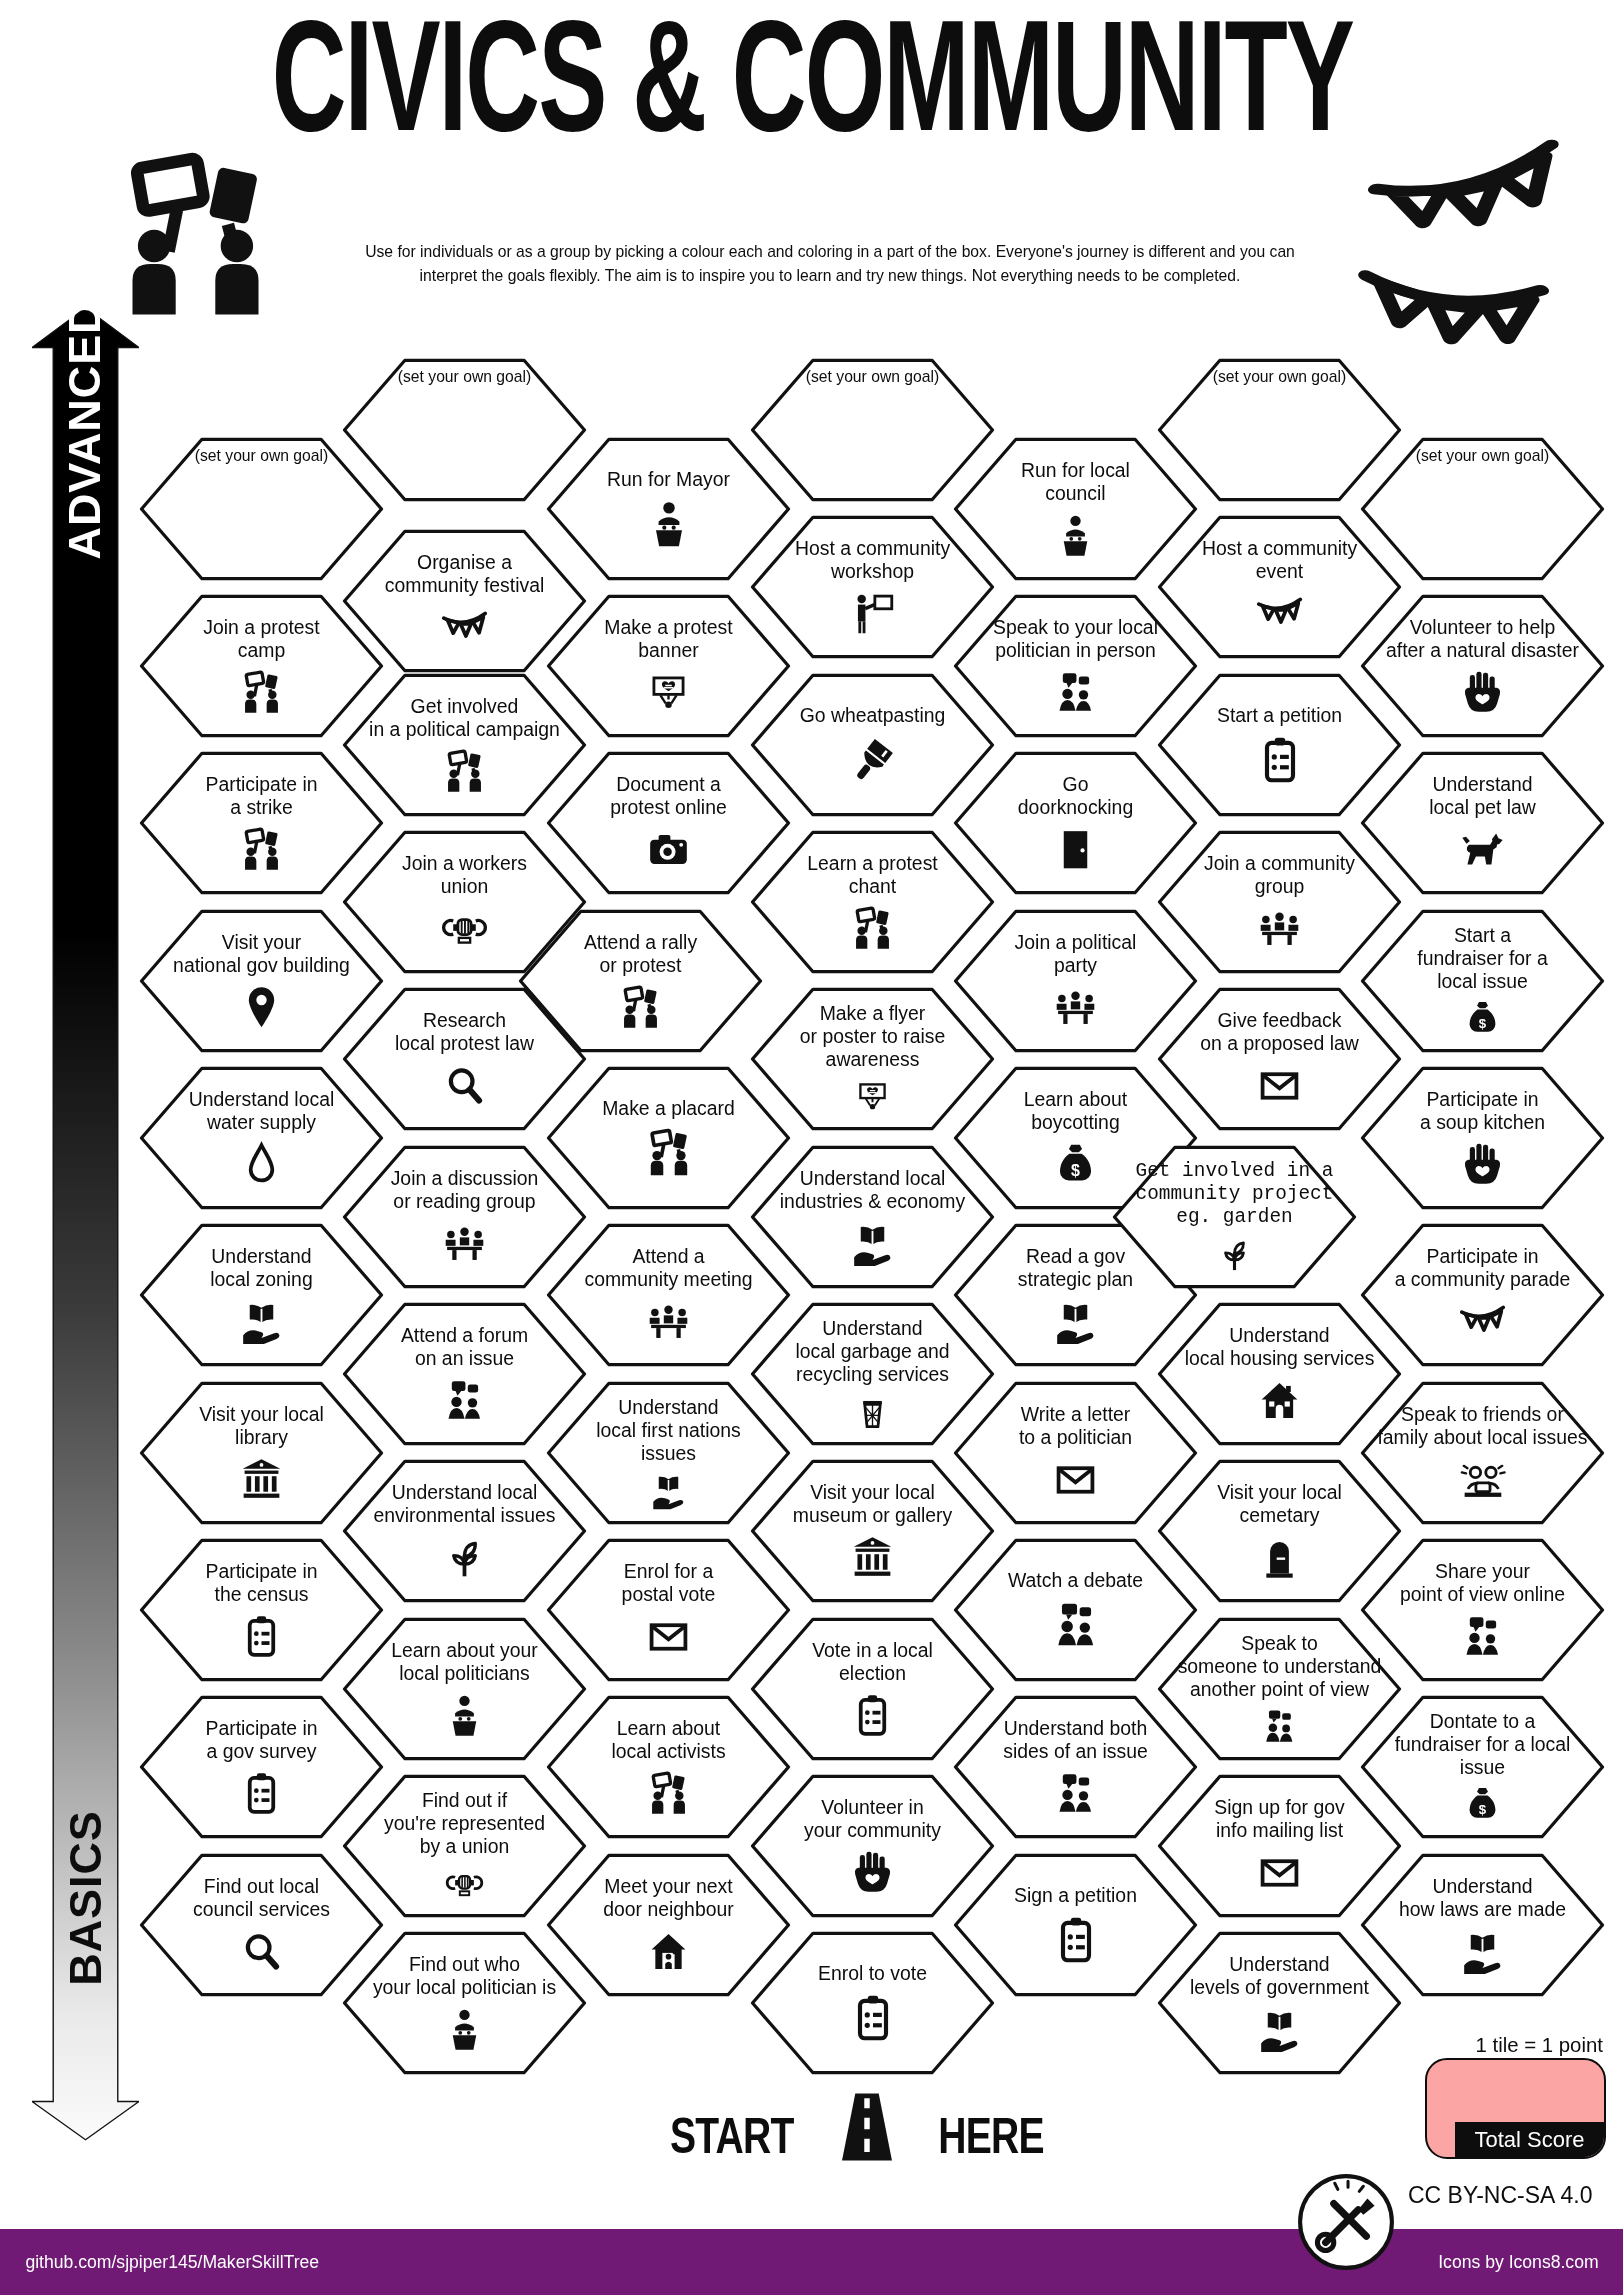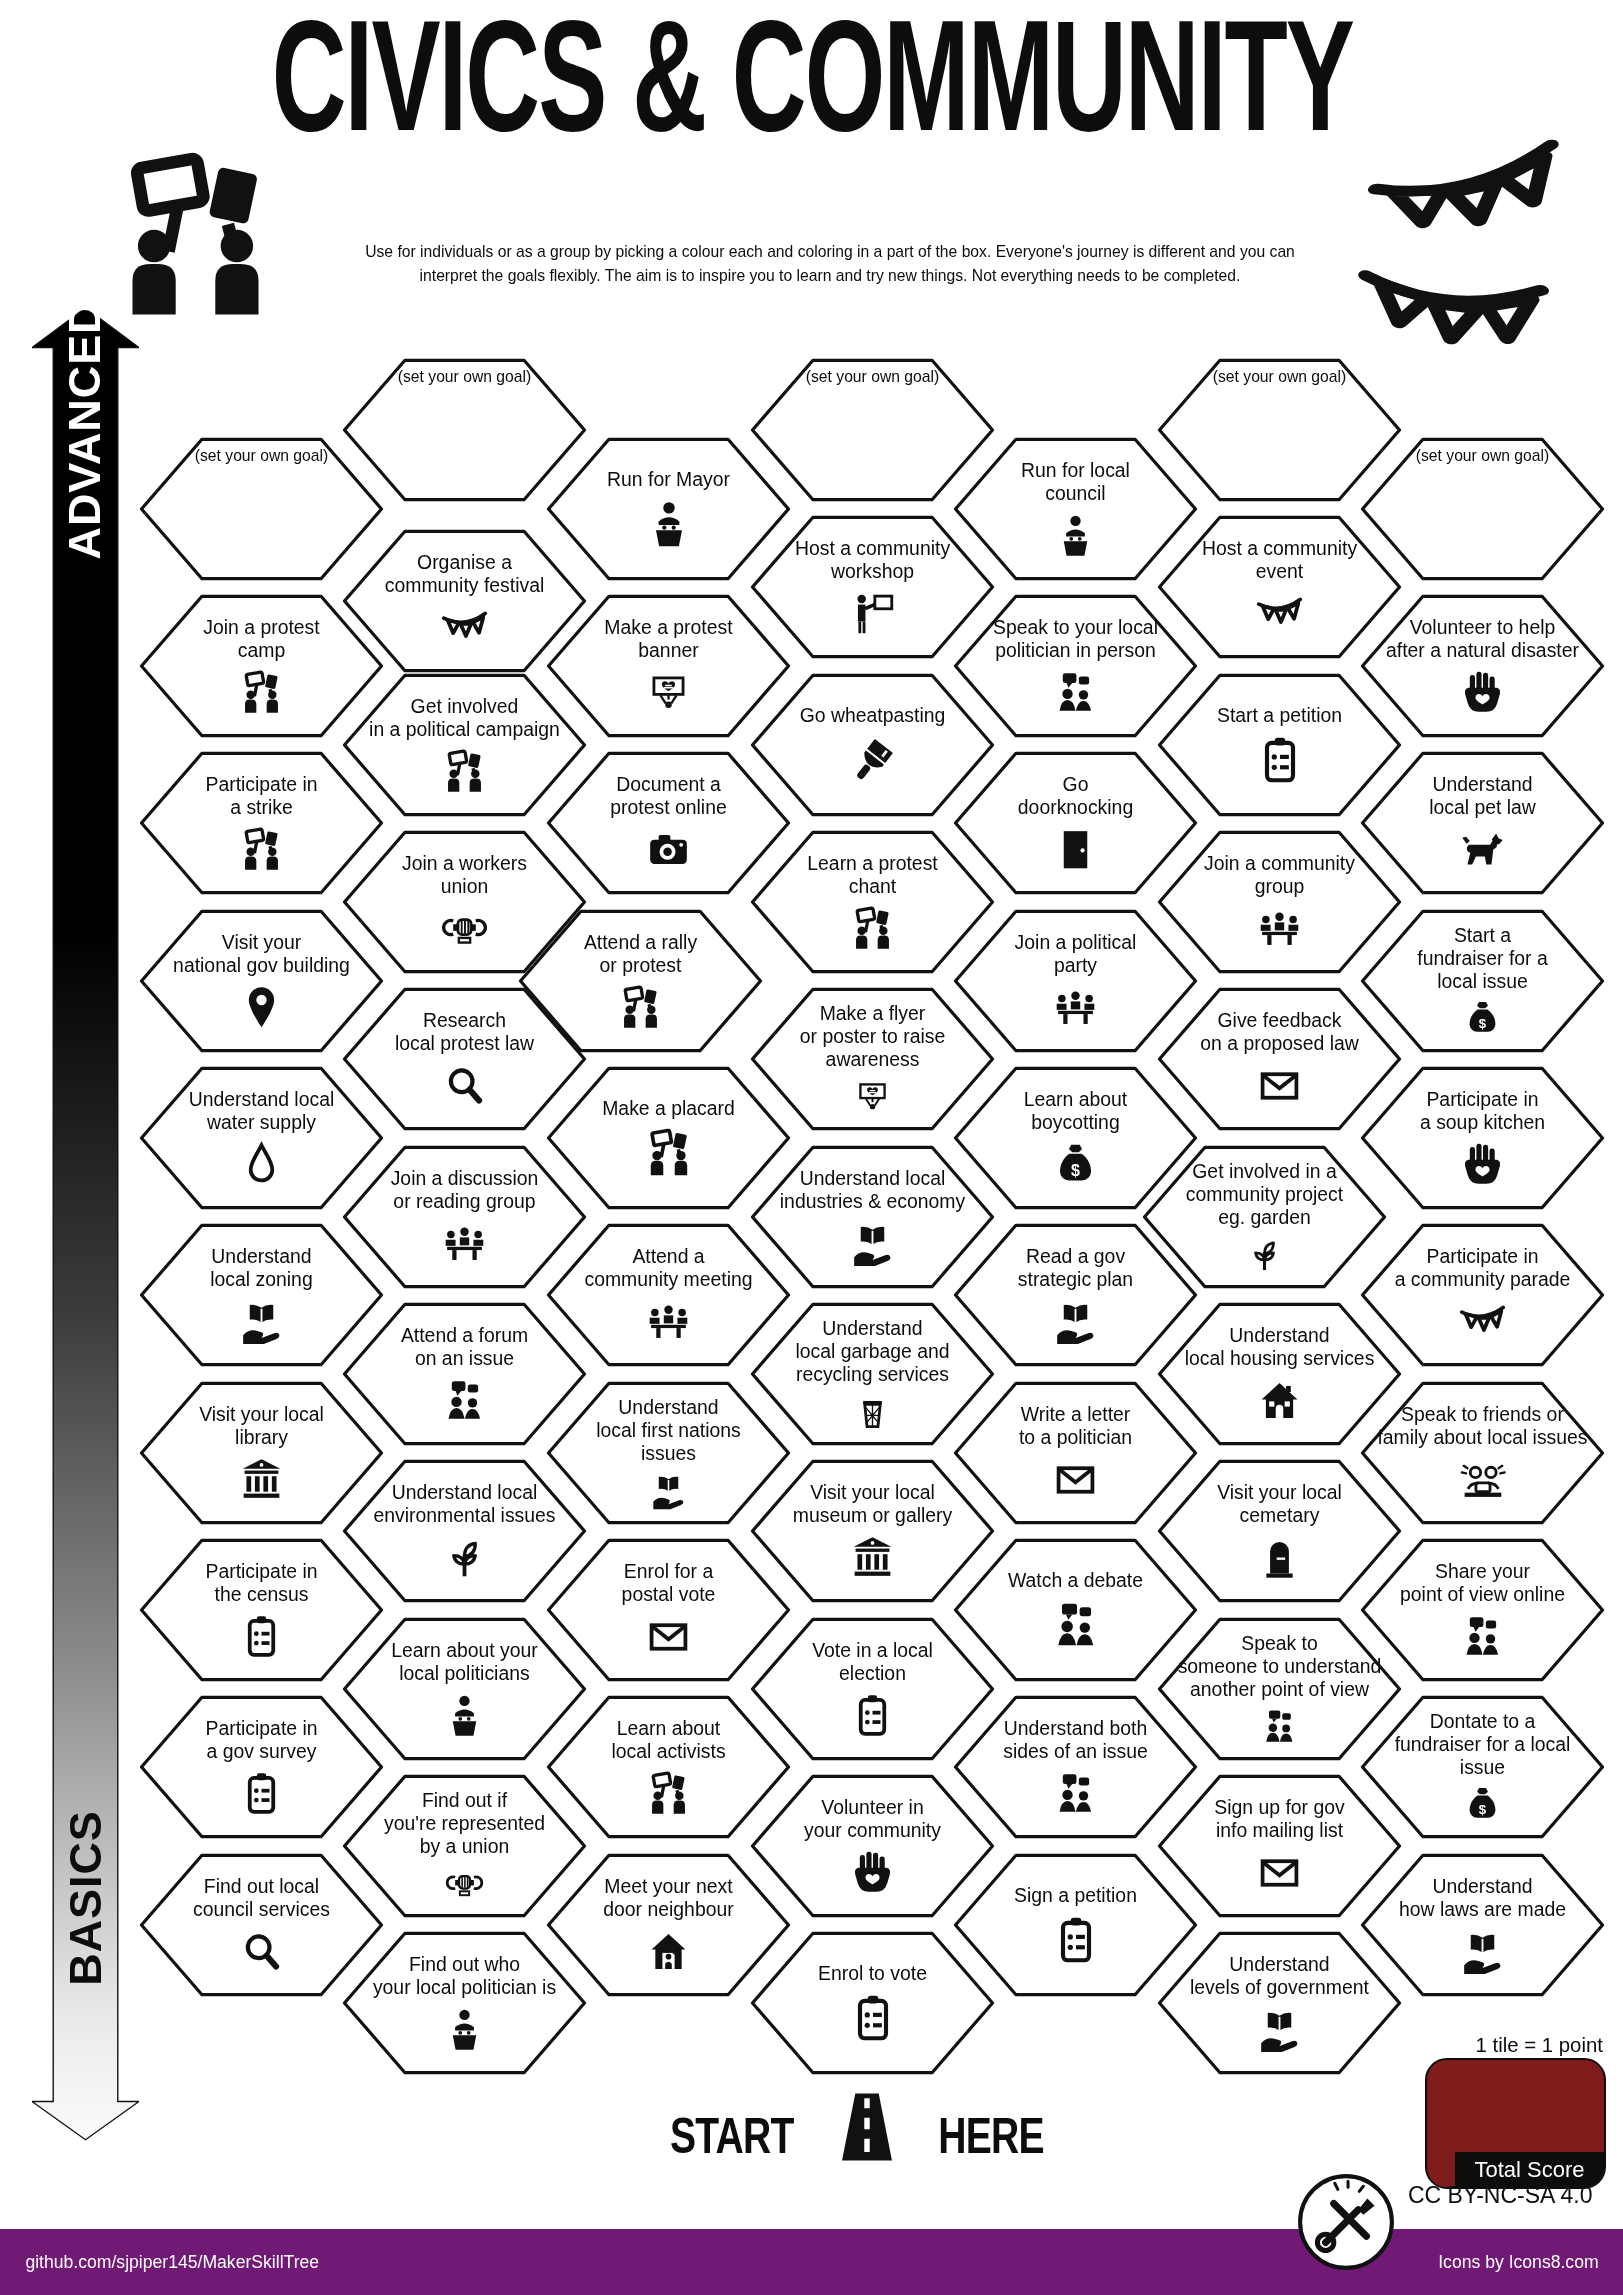--- a/index.html
+++ b/index.html
@@ -38,22 +38,22 @@
   .hex.lines1 .tico{width:52px;height:52px;}
   
   #start-here{position:absolute;left:648px;top:2091px;width:416px;height:88px;
               display:flex;align-items:center;justify-content:center;gap:23px;}
   #start-here .bigword{font-size:46px;font-weight:700;letter-spacing:-0.9px;transform:scale(0.85,1.1);}
   #start-here svg{width:78px;height:78px;margin-top:-15.7px;}
   #name-row{position:absolute;left:167px;top:2156px;display:flex;align-items:flex-end;gap:12px;}
   #name-row .nlabel{font-size:26px;}
   #name-row .nline{width:398px;border-bottom:3.2px solid #0d0d0d;height:27px;}
   #tile-note{position:absolute;left:1388px;top:2034px;width:215px;text-align:right;font-size:20.4px;}
-  #score-box{position:absolute;left:1425px;top:2058px;width:181px;height:131px;border:2.3px solid #0d0d0d;
-             border-radius:22px;overflow:hidden;display:flex;flex-direction:column;background:#7f1d1d;box-sizing:border-box;padding-left:28px;}
+  #score-box{position:absolute;left:1425px;top:2058px;width:181px;height:101px;border:2.3px solid #0d0d0d;
+             border-radius:22px;overflow:hidden;display:flex;flex-direction:column;background:#fca5a5;box-sizing:border-box;padding-left:28px;}
   #score-box .score-empty{flex:1;}
   #score-box .score-bar{height:35px;background:#0d0d0d;display:flex;align-items:center;justify-content:center;}
   #score-box .score-bar span{color:#fff;font-size:22px;}
   #license-logo{position:absolute;left:1295px;top:2171px;width:102px;height:102px;z-index:5;}
   #license-text{position:absolute;left:1408px;top:2182px;font-size:23px;}
   
   #footer{position:absolute;left:0;top:2229px;width:100%;height:66px;background:#701a75;
           display:flex;align-items:center;justify-content:space-between;box-sizing:border-box;
           padding:0 25.4px;color:#fff;}
   #footer .f-left,#footer .f-right{font-size:17.6px;}
@@ -1087,21 +1087,21 @@
         </svg>
         <div class="hex-content">
           <div class="hex-label">Give feedback
 on a proposed law</div>
           <svg class="tico" viewBox="0 0 100 100">
             <rect x="14" y="26" width="72" height="50" fill="none" stroke="#111" stroke-width="8"></rect>
             <path d="M17 30 L50 56 L83 30" fill="none" stroke="#111" stroke-width="8"></path>
           </svg>
         </div>
       </div>
-      <div class="hex lines3" style="left: 1142px; top: 1145px;">
+      <div class="hex lines3" style="left: 1112px; top: 1145px; font-family: Liberation Mono, monospace;">
         <svg class="hexbg" viewBox="0 0 530 312">
           <polygon points="5,156 136,5 394,5 525,156 394,307 136,307" fill="#ffffff" stroke="#111" stroke-width="7" stroke-linejoin="round"></polygon>
         </svg>
         <div class="hex-content">
           <div class="hex-label">Get involved in a
 community project
 eg. garden</div>
           <svg class="tico" viewBox="0 0 100 100">
             <path d="M50 90 V44" stroke="#111" stroke-width="8"></path>
             <path d="M50 48 C 50 32 58 22 73 20 C 73 37 64 46 50 48 z" fill="none" stroke="#111" stroke-width="7" stroke-linejoin="round"></path>

